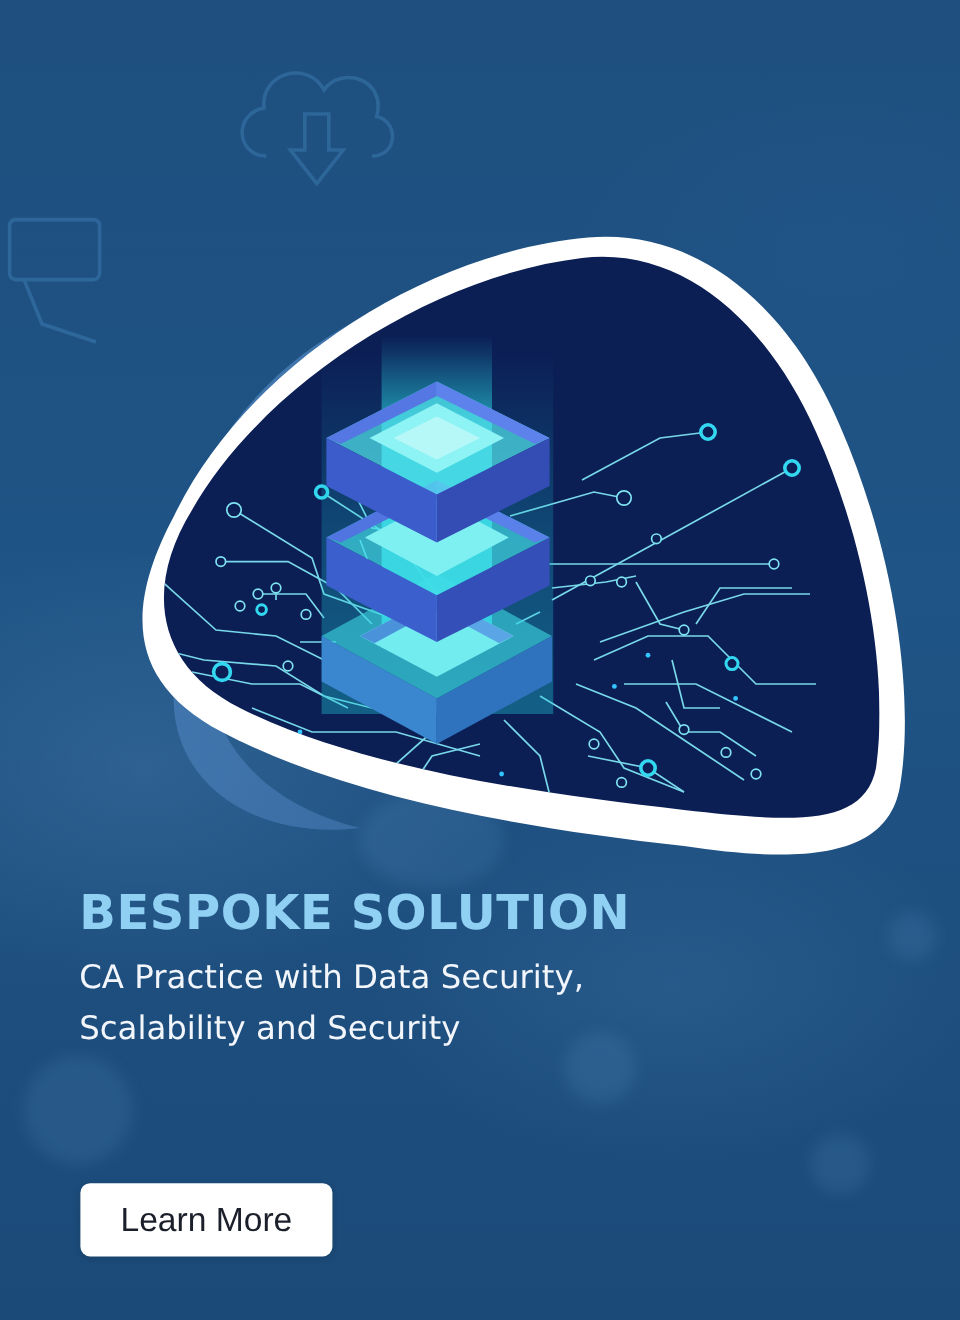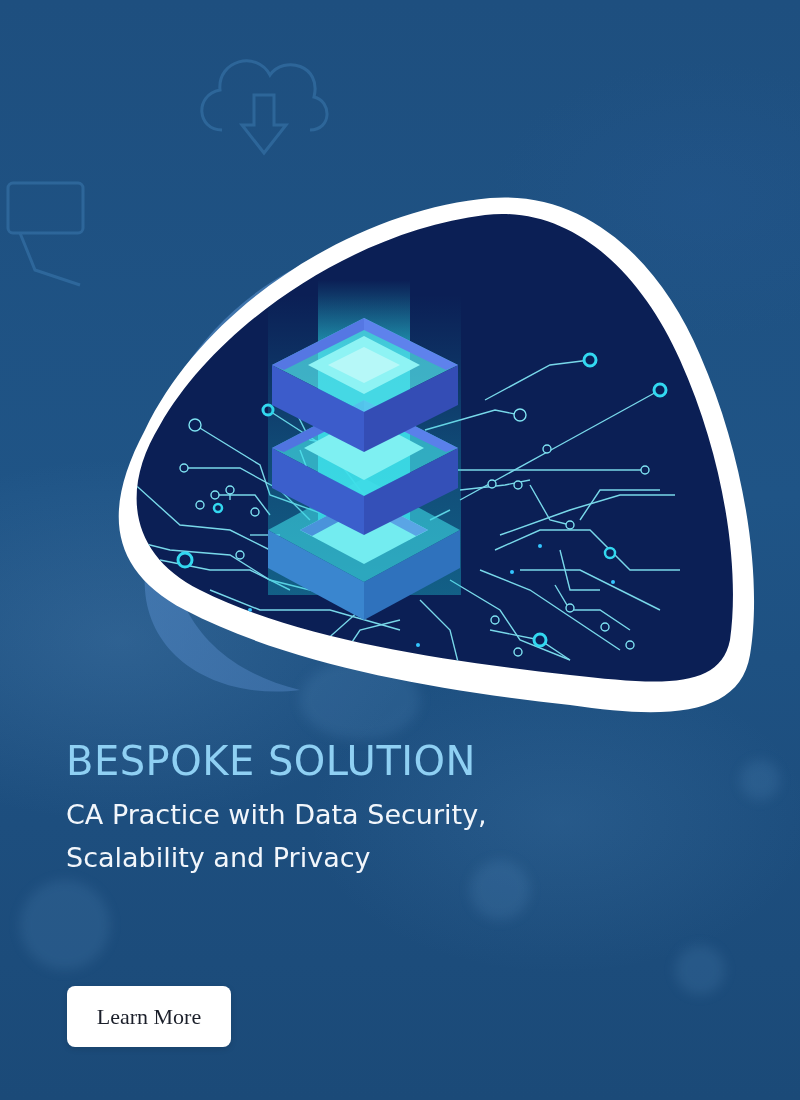--- a/index.html
+++ b/index.html
@@ -14,32 +14,32 @@
         radial-gradient(ellipse 420px 260px at 120px 640px, rgba(120,170,215,0.18), transparent 70%),
         radial-gradient(ellipse 360px 220px at 560px 820px, rgba(100,160,210,0.14), transparent 70%),
         radial-gradient(ellipse 300px 200px at 700px 200px, rgba(40,90,150,0.25), transparent 70%),
         linear-gradient(180deg, #1e4f7f 0%, #1f5486 45%, #1d4e7e 75%, #1b4a78 100%);
     }
     .bokeh { position: absolute; border-radius: 50%; background: rgba(120,180,230,0.12); filter: blur(6px); }
     .bg-icon { position: absolute; opacity: 0.35; }
     .visual { position: absolute; left: 100px; top: 190px; width: 660px; height: 530px; }
     .headline {
       position: absolute; left: 66px; top: 738px; margin: 0;
-      font-family: "DejaVu Sans", sans-serif; font-weight: normal;
+      font-family: "DejaVu Sans", sans-serif; font-weight: bold;
       font-size: 40px; letter-spacing: 0.5px; color: #8fd0f3; white-space: nowrap;
     }
     .subline {
       position: absolute; left: 66px; top: 793px; margin: 0; width: 560px;
       font-family: "DejaVu Sans", sans-serif; font-size: 27px; line-height: 43px;
       color: #f2f6fb;
     }
     .cta {
-      position: absolute; left: 67px; top: 986px; width: 164px; height: 61px;
+      position: absolute; left: 67px; top: 986px; width: 210px; height: 61px;
       background: #ffffff; border: none; border-radius: 8px;
-      font-family: Liberation Serif, serif; font-size: 22px; color: #1b1f2a;
+      font-family: Liberation Sans, sans-serif; font-size: 28px; color: #1b1f2a;
       cursor: pointer; box-shadow: 0 2px 6px rgba(0,0,0,0.12);
     }
   </style>
 </head>
 <body>
 
 <div class="banner">
 
   <div class="bokeh" style="left:20px;top:880px;width:90px;height:90px;"></div>
   <div class="bokeh" style="left:470px;top:860px;width:60px;height:60px;"></div>
@@ -187,16 +187,16 @@
         <polygon points="264,222 358,175 358,215 264,262" fill="#344db5"></polygon>
         <polygon points="172,175 264,128 264,140 184,180" fill="#5577e3"></polygon>
         <polygon points="264,128 358,175 346,180 264,140" fill="#5e82ec"></polygon>
       </g>
     </g>
   </svg>
 
   <h1 class="headline">BESPOKE SOLUTION</h1>
   <p class="subline">
     <span>CA Practice with Data Security,</span><br>
-    <span>Scalability and Privacy</span>
+    <span>Scalability and Security</span>
   </p>
   <button class="cta">Learn More</button>
 </div>
 
 </body></html>

